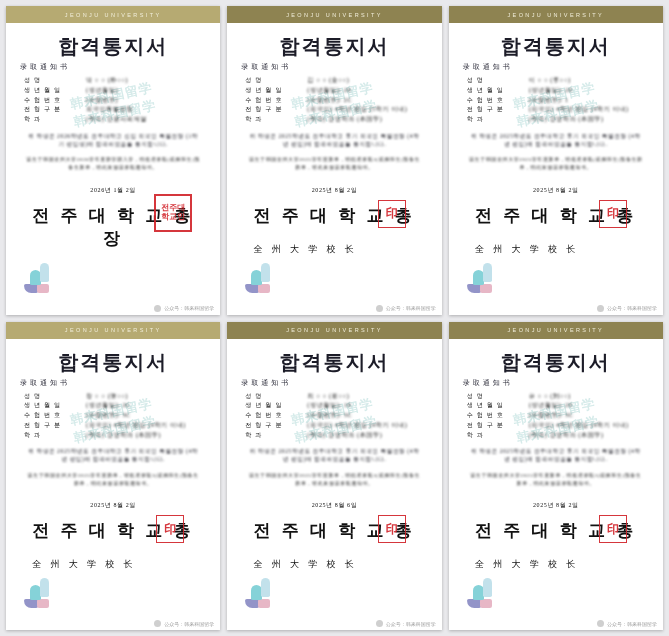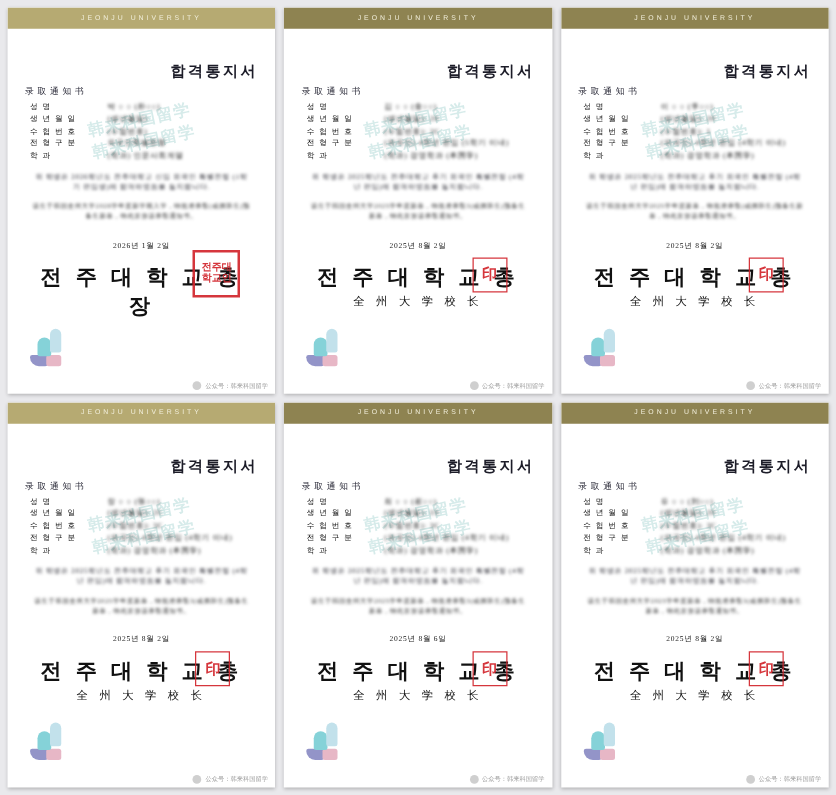--- a/index.html
+++ b/index.html
@@ -41,26 +41,26 @@
     letter-spacing:2.4px;
     font-family:"Liberation Sans", sans-serif;
   }
   .body{
     position:relative;
     padding:6px 14px 0 14px;
     height:calc(100% - 17px);
     box-sizing:border-box;
   }
   .title-kr{
-    text-align:right;
-    font-size:12px;
+    text-align:center;
+    font-size:20px;
     font-weight:bold;
     letter-spacing:2px;
     color:#1c1c28;
-    margin-top:20px;
+    margin-top:4px;
     font-family:"Liberation Serif", serif;
   }
   .title-cn{
     font-size:7px;
     letter-spacing:3px;
     color:#2a2a38;
     margin-top:2px;
     margin-bottom:5px;
   }
   .fields{
@@ -119,22 +119,22 @@
   .sign-kr{
     font-size:17px;
     font-weight:bold;
     letter-spacing:3.5px;
     color:#111;
   }
   .sign-cn{
     font-size:9px;
     letter-spacing:3.5px;
     color:#111;
-    text-align:center;
-    margin-top:2px;
+    text-align:left;
+    margin-top:16px;
   }
   .signwrap{text-align:center;}
   .seal{
     position:absolute;
     width:26px;height:26px;
     border:1.6px solid #d2252c;
     color:#d2252c;
     font-size:12px;
     display:flex;align-items:center;justify-content:center;
     font-weight:bold;

